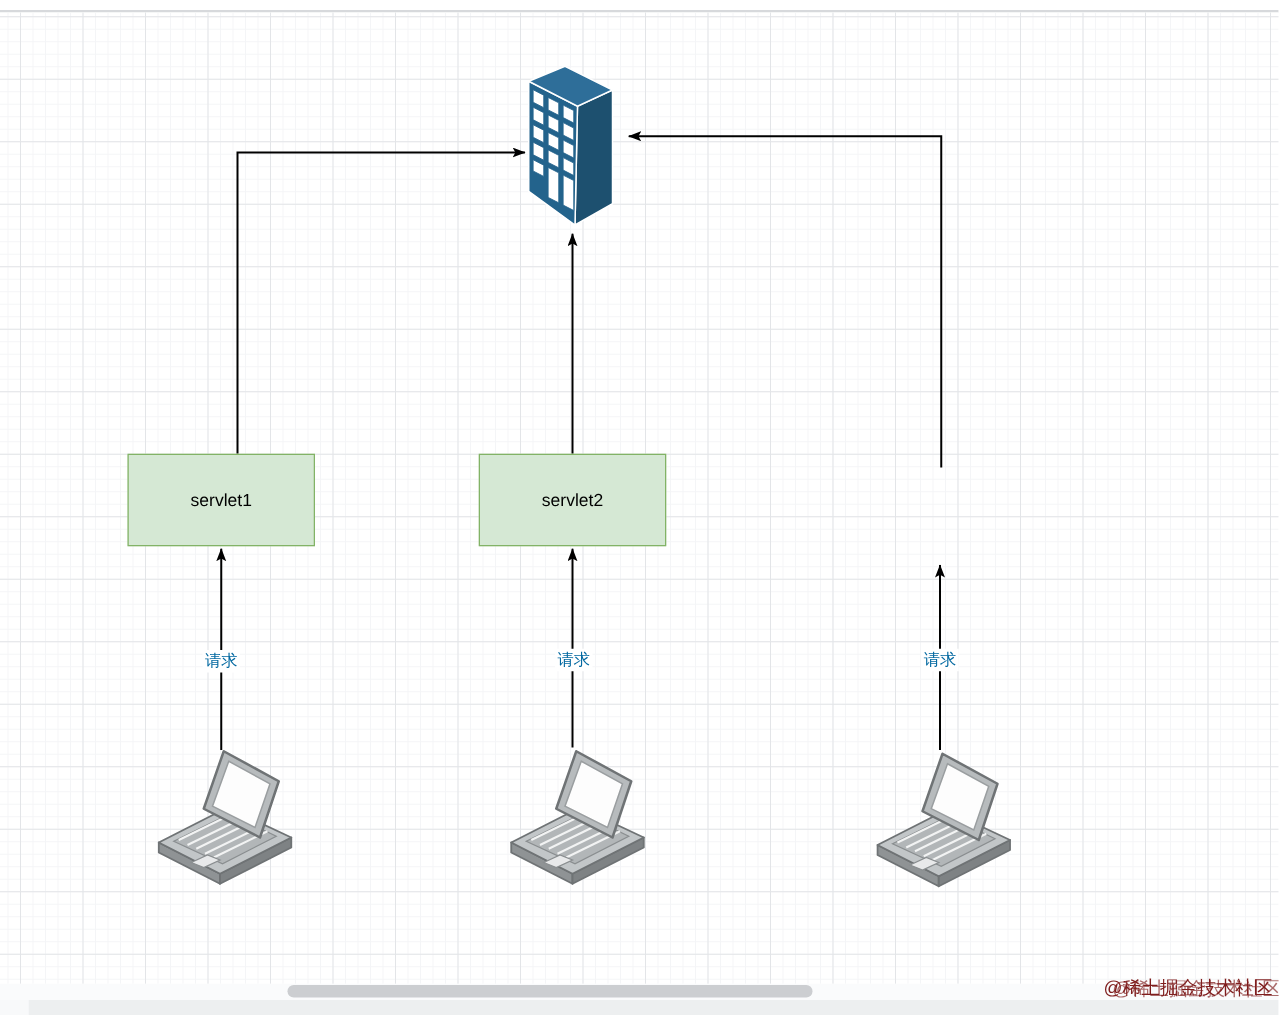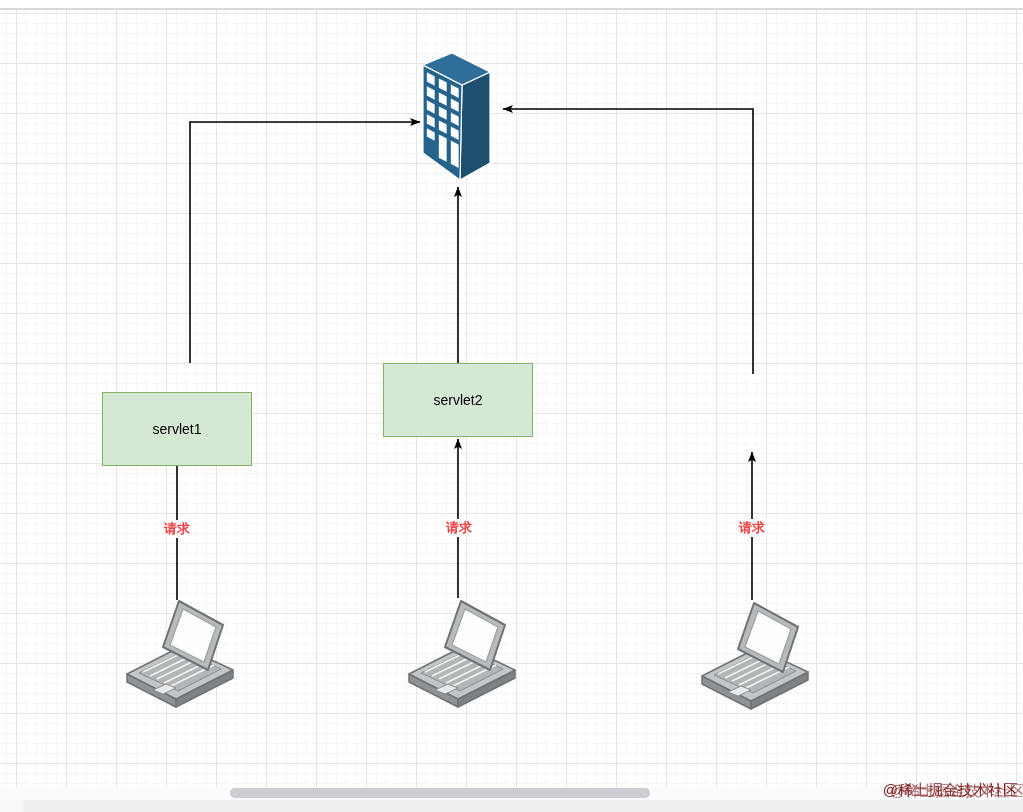--- a/index.html
+++ b/index.html
@@ -18,26 +18,26 @@
       linear-gradient(#f4f5f7 1px, transparent 1px),
       linear-gradient(90deg,#f4f5f7 1px, transparent 1px);
     background-size:50px 50px,50px 50px,10px 10px,10px 10px;
     background-position:16px 3px,16px 3px,6px 3px,6px 3px;}
 
   .overlay{position:absolute;left:0;top:0;width:1023px;height:777px;}
 
   .node{position:absolute;display:flex;align-items:center;justify-content:center;
         background:#d5e8d4;border:1px solid #82b366;box-sizing:border-box;
         font-size:14px;color:#000;}
-  #servlet1{left:102px;top:353px;width:150px;height:74px;margin-top:29px;}
+  #servlet1{left:102px;top:353px;width:150px;height:74px;}
   #servlet2{left:383px;top:353px;width:150px;height:74px;}
   #servlet3{left:678px;top:364px;width:150px;height:76px;}
 
   .edge-label{position:absolute;transform:translate(-50%,-50%);background:#ffffff;
-        padding:0 2px;font-size:13px;color:#ef4444;white-space:nowrap;font-weight:bold;}
+        padding:0 2px;font-size:13px;color:#0369a1;white-space:nowrap;}
   #req1{left:177px;top:519px;}
   #req2{left:459px;top:518px;}
   #req3{left:752px;top:518px;}
 
   .icon-abs{position:absolute;}
   #building{left:418px;top:38px;}
   #laptop1{left:126px;top:588px;}
   #laptop2{left:408px;top:588px;}
   #laptop3{left:701px;top:590px;}
 

